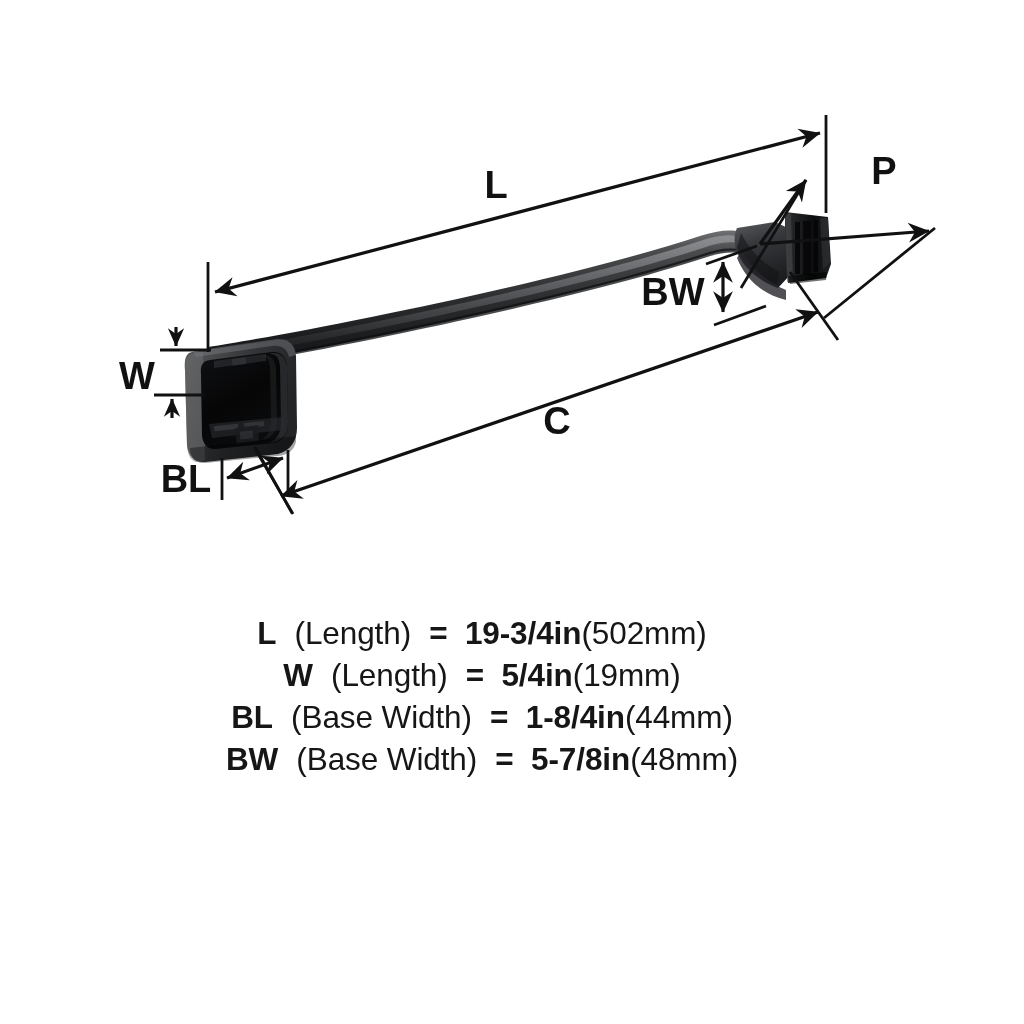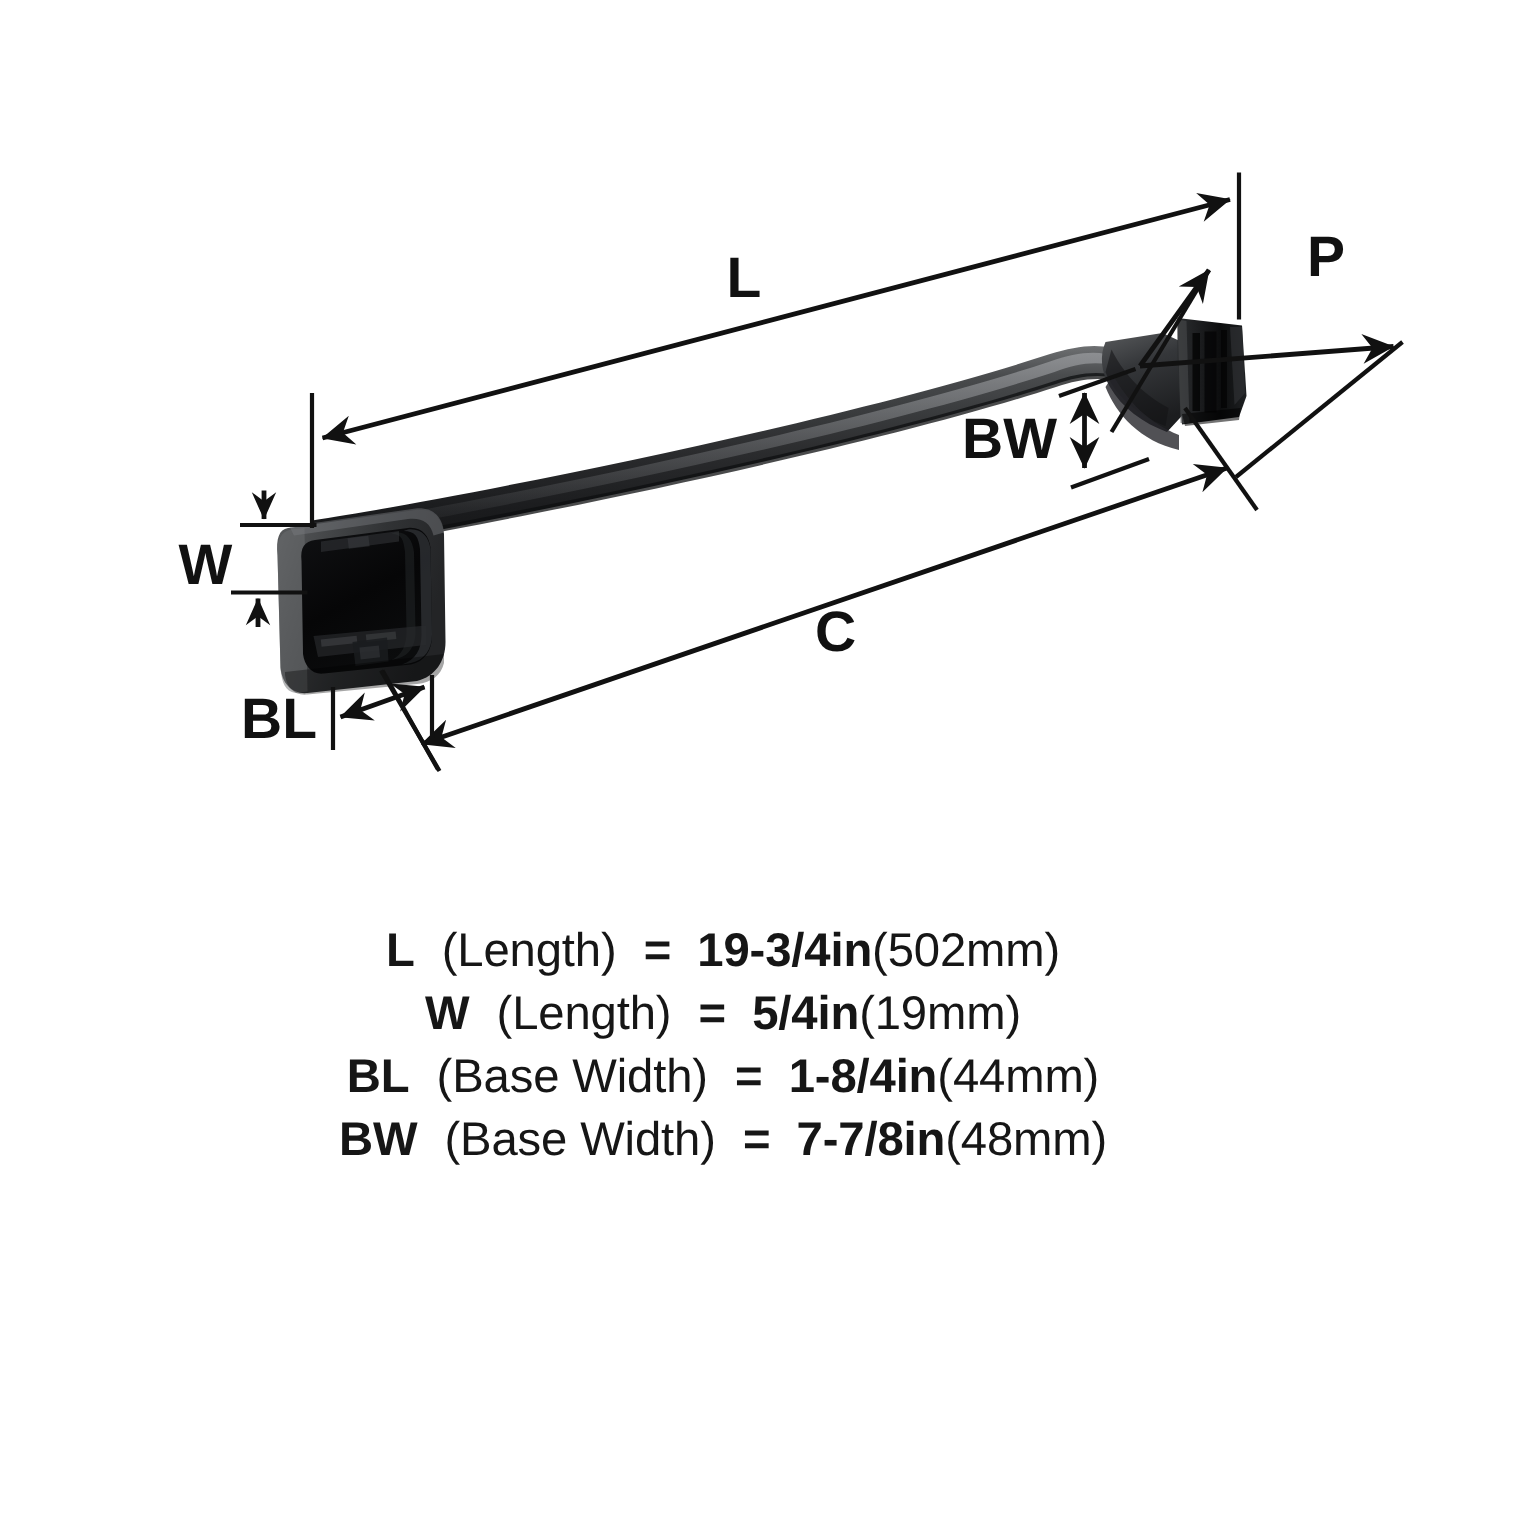--- a/index.html
+++ b/index.html
@@ -295,17 +295,17 @@
       <span class="code" style="margin-right: 0.3em;">BL</span>
       <span class="name" style="margin-right: 0.3em;">(Base Width)</span>
       <span class="eq" style="margin-right: 0.28em;">=</span>
       <span class="imperial">1-8/4in</span><span class="metric">(44mm)</span>
     </div>
 
     <div class="spec-row">
       <span class="code" style="margin-right: 0.3em;">BW</span>
       <span class="name" style="margin-right: 0.3em;">(Base Width)</span>
       <span class="eq" style="margin-right: 0.28em;">=</span>
-      <span class="imperial">7-7/8in</span><span class="metric">(48mm)</span>
+      <span class="imperial">5-7/8in</span><span class="metric">(48mm)</span>
     </div>
 
   </div>
 </div>
 
 </body></html>

